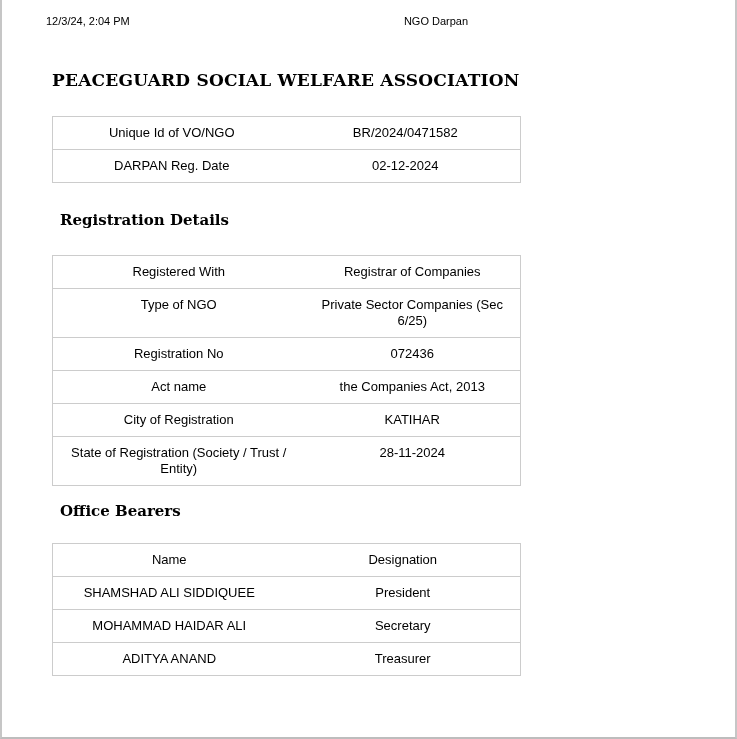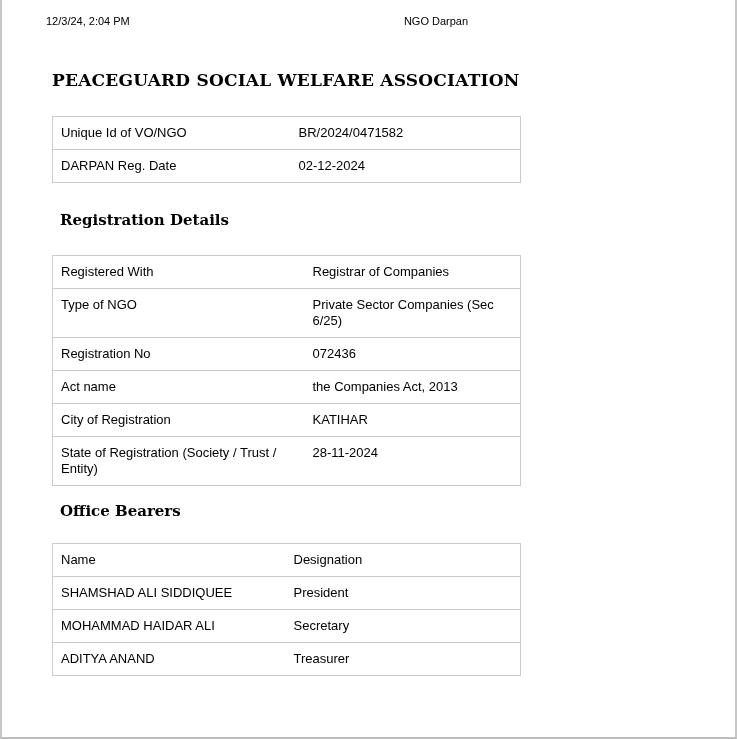--- a/index.html
+++ b/index.html
@@ -47,21 +47,21 @@
   table.data-table {
     width:469px;
     border-collapse:collapse;
     border:1px solid #ccc;
     font-size:13px; line-height:16px; color:#000;
     table-layout:fixed;
   }
   table.data-table td, table.data-table th {
     padding:8px;
     vertical-align:top;
-    text-align:left;
+    text-align:center;
     font-weight:normal;
   }
   table.data-table tr + tr td, table.data-table tr + tr th { border-top:1px solid #ccc; }
   .tbl-summary { margin-top:26px; }
   .tbl-summary col.c1 { width:238px; }
   .tbl-registration { margin-top:26px; }
   .tbl-registration col.c1 { width:252px; }
   .tbl-bearers { margin-top:23px;padding-left:8px; }
   .tbl-bearers col.c1 { width:233px; }
   .tbl-bearers th { font-weight:bold; }

